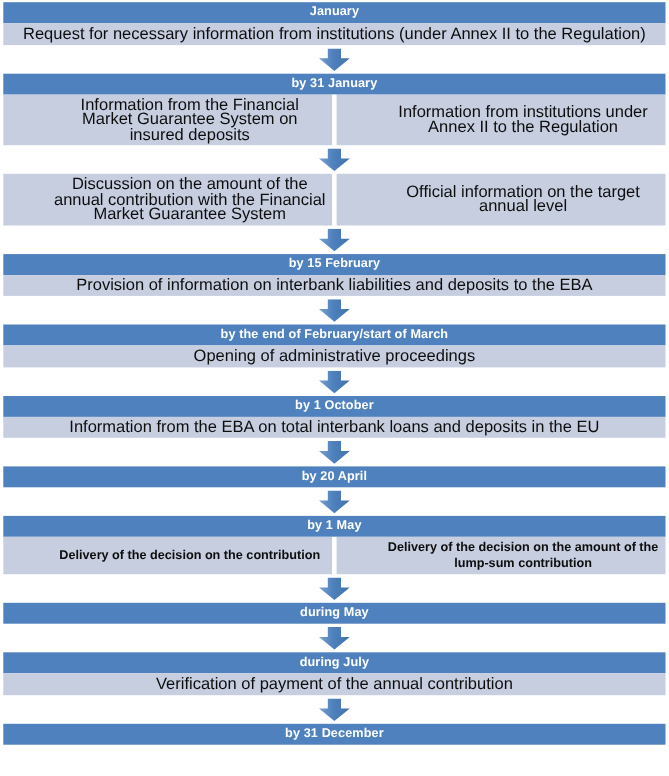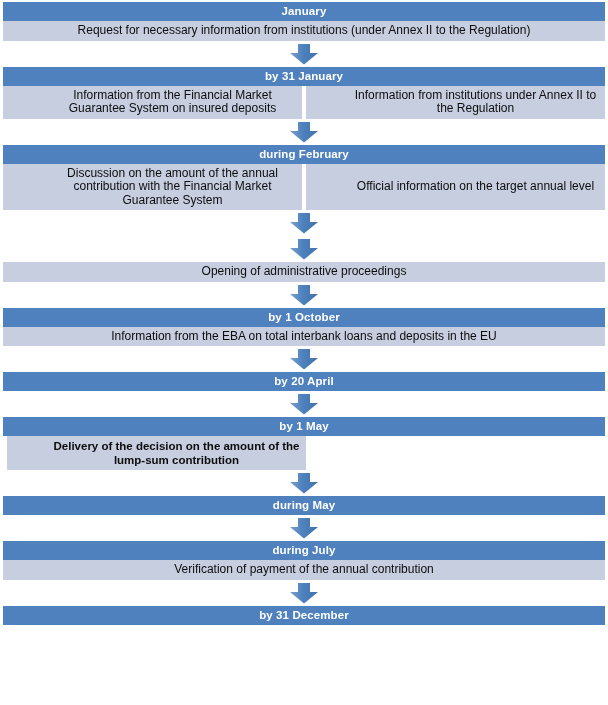--- a/index.html
+++ b/index.html
@@ -39,21 +39,21 @@
 
   .stage-body {
     display: flex;
     align-items: stretch;
     width: 100%;
   }
 
   .cell {
     background: #C6CEE0;
     color: #0d0d0d;
-    font-size: 12px;
+    font-size: 15px;
     line-height: 13.5px;
     text-align: center;
     padding: 3px 6px;
     box-sizing: border-box;
     display: flex;
     align-items: center;
     justify-content: center;
   }
 
   .cell.single {
@@ -129,52 +129,58 @@
             <linearGradient id="ag" x1="0" y1="0" x2="1" y2="0">
               <stop offset="0%" stop-color="#7BA0CC"></stop>
               <stop offset="45%" stop-color="#4E81BD"></stop>
               <stop offset="100%" stop-color="#4172AC"></stop>
             </linearGradient>
           </defs>
           <path d="M9,0 L21,0 L21,9 L29,9 L15,20.5 L1,9 L9,9 Z" fill="url(#ag)"></path>
         </svg></span>
     </div>
     <div class="stage">
-      <div class="stage-header">during February</div>
       <div class="stage-body">
         <div class="cell half">Discussion on the amount of the annual contribution with the Financial Market Guarantee System</div>
         <div class="cell-gap"></div>
         <div class="cell half">Official information on the target annual level</div>
       </div>
     </div>
     <div class="connector">
       <span class="arrow"><svg viewBox="0 0 30 21" width="30" height="21" xmlns="http://www.w3.org/2000/svg">
           <defs>
             <linearGradient id="ag" x1="0" y1="0" x2="1" y2="0">
               <stop offset="0%" stop-color="#7BA0CC"></stop>
               <stop offset="45%" stop-color="#4E81BD"></stop>
               <stop offset="100%" stop-color="#4172AC"></stop>
             </linearGradient>
           </defs>
           <path d="M9,0 L21,0 L21,9 L29,9 L15,20.5 L1,9 L9,9 Z" fill="url(#ag)"></path>
         </svg></span>
     </div>
-    <div class="connector">
-      <span class="arrow"><svg viewBox="0 0 30 21" width="30" height="21" xmlns="http://www.w3.org/2000/svg">
-          <defs>
-            <linearGradient id="ag" x1="0" y1="0" x2="1" y2="0">
-              <stop offset="0%" stop-color="#7BA0CC"></stop>
-              <stop offset="45%" stop-color="#4E81BD"></stop>
-              <stop offset="100%" stop-color="#4172AC"></stop>
-            </linearGradient>
-          </defs>
-          <path d="M9,0 L21,0 L21,9 L29,9 L15,20.5 L1,9 L9,9 Z" fill="url(#ag)"></path>
-        </svg></span>
-    </div>
-    <div class="stage">
+    <div class="stage">
+      <div class="stage-header">by 15 February</div>
+      <div class="stage-body">
+        <div class="cell single">Provision of information on interbank liabilities and deposits to the EBA</div>
+      </div>
+    </div>
+    <div class="connector">
+      <span class="arrow"><svg viewBox="0 0 30 21" width="30" height="21" xmlns="http://www.w3.org/2000/svg">
+          <defs>
+            <linearGradient id="ag" x1="0" y1="0" x2="1" y2="0">
+              <stop offset="0%" stop-color="#7BA0CC"></stop>
+              <stop offset="45%" stop-color="#4E81BD"></stop>
+              <stop offset="100%" stop-color="#4172AC"></stop>
+            </linearGradient>
+          </defs>
+          <path d="M9,0 L21,0 L21,9 L29,9 L15,20.5 L1,9 L9,9 Z" fill="url(#ag)"></path>
+        </svg></span>
+    </div>
+    <div class="stage">
+      <div class="stage-header">by the end of February/start of March</div>
       <div class="stage-body">
         <div class="cell single">Opening of administrative proceedings</div>
       </div>
     </div>
     <div class="connector">
       <span class="arrow"><svg viewBox="0 0 30 21" width="30" height="21" xmlns="http://www.w3.org/2000/svg">
           <defs>
             <linearGradient id="ag" x1="0" y1="0" x2="1" y2="0">
               <stop offset="0%" stop-color="#7BA0CC"></stop>
               <stop offset="45%" stop-color="#4E81BD"></stop>
@@ -213,20 +219,21 @@
               <stop offset="45%" stop-color="#4E81BD"></stop>
               <stop offset="100%" stop-color="#4172AC"></stop>
             </linearGradient>
           </defs>
           <path d="M9,0 L21,0 L21,9 L29,9 L15,20.5 L1,9 L9,9 Z" fill="url(#ag)"></path>
         </svg></span>
     </div>
     <div class="stage">
       <div class="stage-header">by 1 May</div>
       <div class="stage-body">
+        <div class="cell half bold">Delivery of the decision on the contribution</div>
         <div class="cell-gap"></div>
         <div class="cell half bold">Delivery of the decision on the amount of the lump-sum contribution</div>
       </div>
     </div>
     <div class="connector">
       <span class="arrow"><svg viewBox="0 0 30 21" width="30" height="21" xmlns="http://www.w3.org/2000/svg">
           <defs>
             <linearGradient id="ag" x1="0" y1="0" x2="1" y2="0">
               <stop offset="0%" stop-color="#7BA0CC"></stop>
               <stop offset="45%" stop-color="#4E81BD"></stop>

